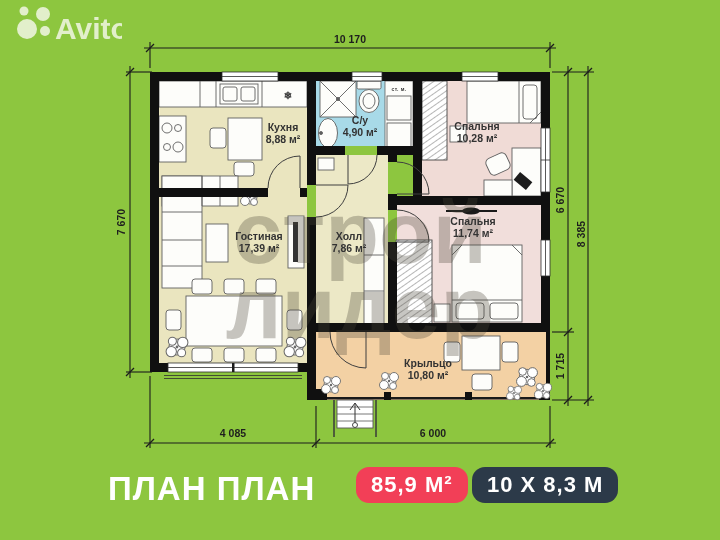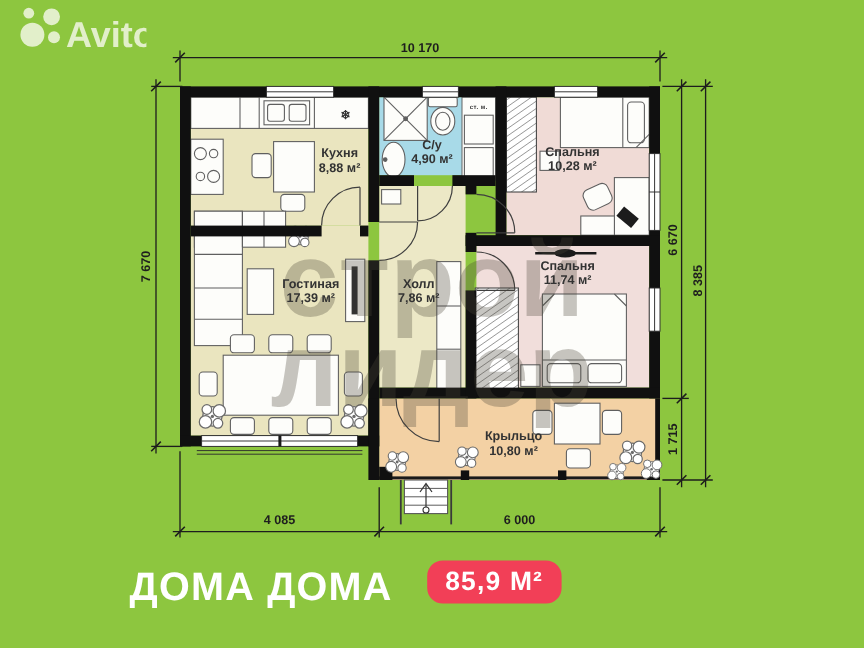--- a/index.html
+++ b/index.html
@@ -336,22 +336,23 @@
     <text x="350" y="43">10 170</text>
     <text x="125" y="222" transform="rotate(-90 125 222)">7 670</text>
     <text x="564" y="200" transform="rotate(-90 564 200)">6 670</text>
     <text x="564" y="366" transform="rotate(-90 564 366)">1 715</text>
     <text x="585" y="234" transform="rotate(-90 585 234)">8 385</text>
     <text x="233" y="437">4 085</text>
     <text x="433" y="437">6 000</text>
   </g>
 </svg>
 
-<div class="caption-title">ДОМА ДОМА</div>
+<div class="caption-title">ПЛАН ПЛАН</div>
 <div class="badge badge-area">85,9 М²</div>
+<div class="badge badge-size">10 Х 8,3 М</div>
 
 <svg class="avito" width="122" height="46" viewBox="0 0 122 46">
   <g fill="#eef5df" opacity="0.88">
     <circle cx="24" cy="11" r="4.5"></circle>
     <circle cx="43" cy="14" r="7"></circle>
     <circle cx="27" cy="29" r="10"></circle>
     <circle cx="45" cy="31" r="5"></circle>
     <text x="55" y="39" font-size="30" font-weight="bold">Avito</text>
   </g>
 </svg>

